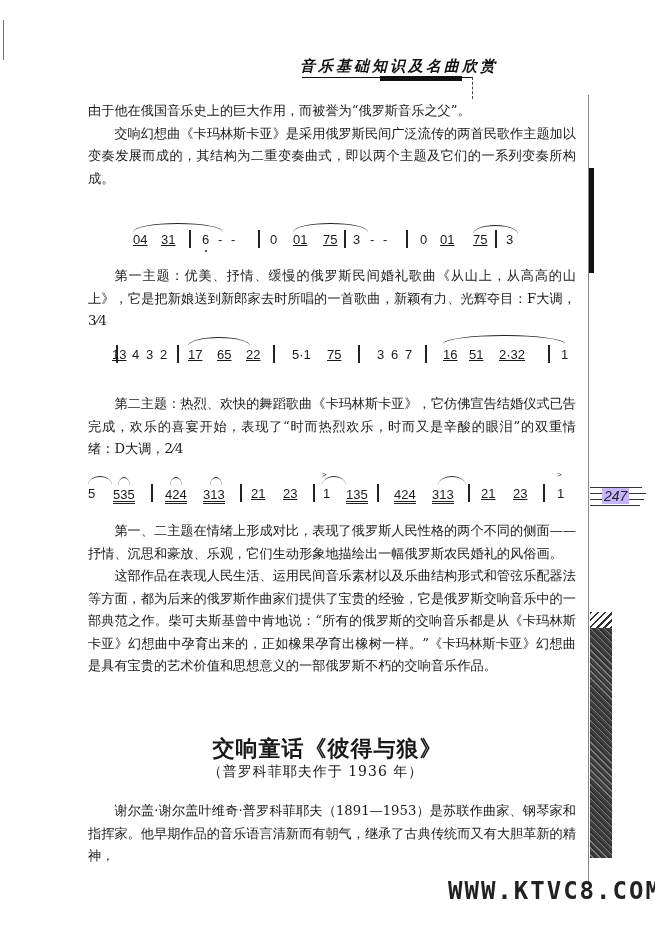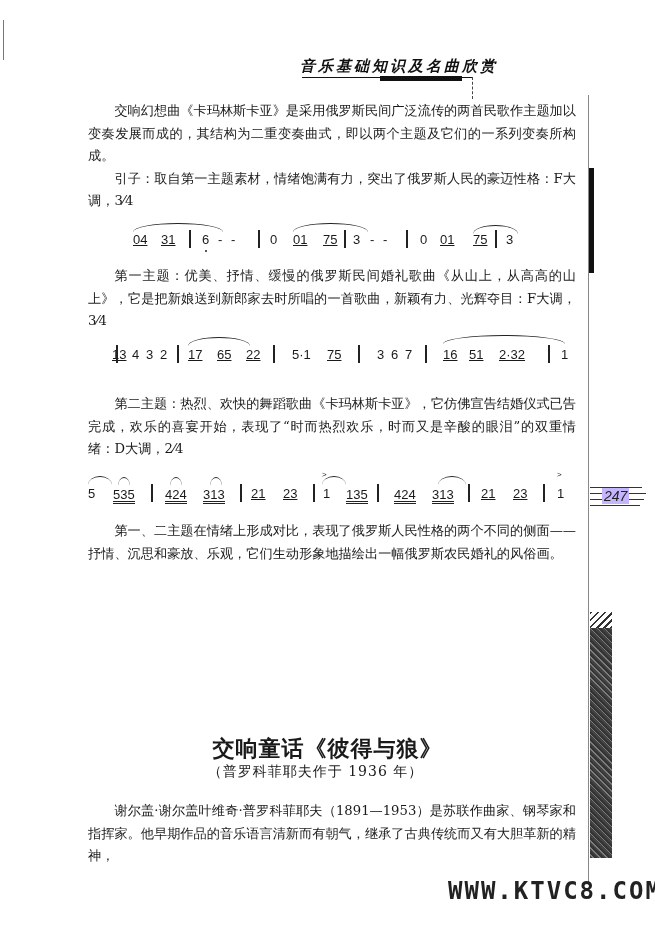--- a/index.html
+++ b/index.html
@@ -82,22 +82,22 @@
   <div class="ln" style="top:8px;width:56px;"></div>
   <div class="ln" style="top:14px;width:54px;"></div>
   <div class="ln" style="top:20px;width:50px;"></div>
   <span class="page-num">247</span>
 </div>
 
 <div class="texture-cap"></div>
 <div class="texture"></div>
 
 <div class="text-block" style="top:100px;">
+  <p class="noindent">由于他在俄国音乐史上的巨大作用，而被誉为“俄罗斯音乐之父”。</p>
   <p>交响幻想曲《卡玛林斯卡亚》是采用俄罗斯民间广泛流传的两首民歌作主题加以变奏发展而成的，其结构为二重变奏曲式，即以两个主题及它们的一系列变奏所构成。</p>
-  <p>引子：取自第一主题素材，情绪饱满有力，突出了俄罗斯人民的豪迈性格：F大调，3⁄4</p>
 </div>
 
 <div class="score" style="top:218px;">
   <div class="slur" style="left:45px;top:5px;width:90px;"></div>
   <div class="slur" style="left:205px;top:5px;width:75px;"></div>
   <div class="slur" style="left:385px;top:7px;width:45px;"></div>
   <span class="note u" style="left:45px;">04</span>
   <span class="note u" style="left:73px;">31</span>
   <div class="bar" style="left:101px;"></div>
   <span class="note" style="left:114px;">6</span>
@@ -180,20 +180,21 @@
   <div class="bar" style="left:380px;"></div>
   <span class="note u" style="left:393px;">21</span>
   <span class="note u" style="left:425px;">23</span>
   <div class="bar" style="left:455px;"></div>
   <span class="acc" style="left:469px;top:-2px;">&gt;</span>
   <span class="note" style="left:469px;">1</span>
 </div>
 
 <div class="text-block" style="top:520px;">
   <p>第一、二主题在情绪上形成对比，表现了俄罗斯人民性格的两个不同的侧面——抒情、沉思和豪放、乐观，它们生动形象地描绘出一幅俄罗斯农民婚礼的风俗画。</p>
+  <p>这部作品在表现人民生活、运用民间音乐素材以及乐曲结构形式和管弦乐配器法等方面，都为后来的俄罗斯作曲家们提供了宝贵的经验，它是俄罗斯交响音乐中的一部典范之作。柴可夫斯基曾中肯地说：“所有的俄罗斯的交响音乐都是从《卡玛林斯卡亚》幻想曲中孕育出来的，正如橡果孕育出橡树一样。”《卡玛林斯卡亚》幻想曲是具有宝贵的艺术价值和思想意义的一部俄罗斯不朽的交响音乐作品。</p>
 </div>
 
 <div class="section-title">交响童话《彼得与狼》</div>
 <div class="section-sub">（普罗科菲耶夫作于 1936 年）</div>
 
 <div class="text-block" style="top:800px;">
   <p>谢尔盖·谢尔盖叶维奇·普罗科菲耶夫（1891—1953）是苏联作曲家、钢琴家和指挥家。他早期作品的音乐语言清新而有朝气，继承了古典传统而又有大胆革新的精神，</p>
 </div>
 
 <div class="watermark">WWW.KTVC8.COM</div>

